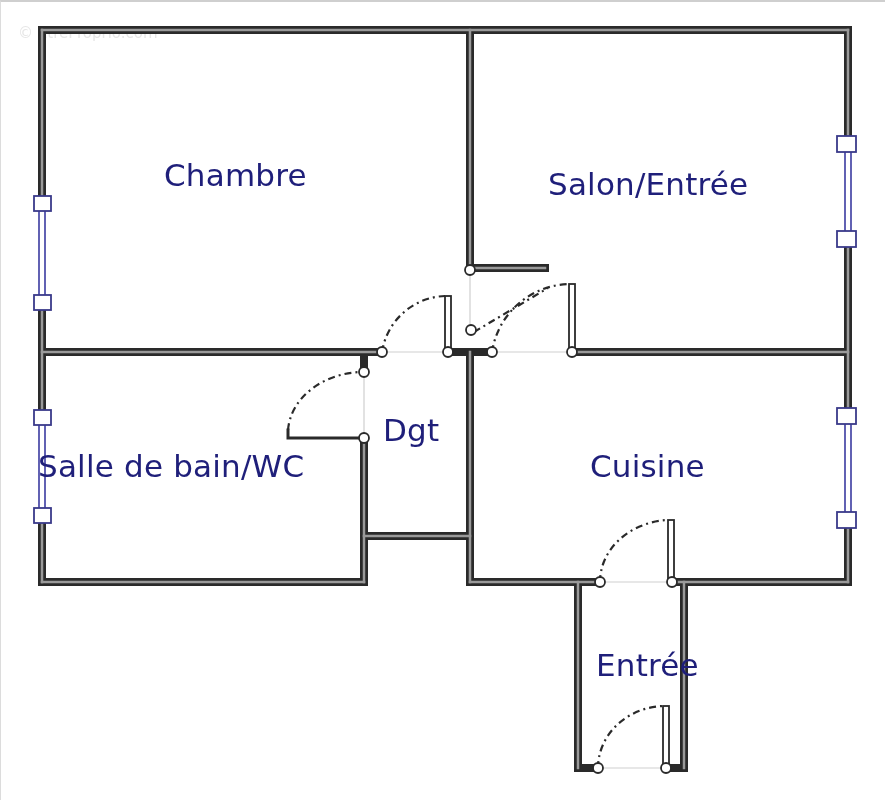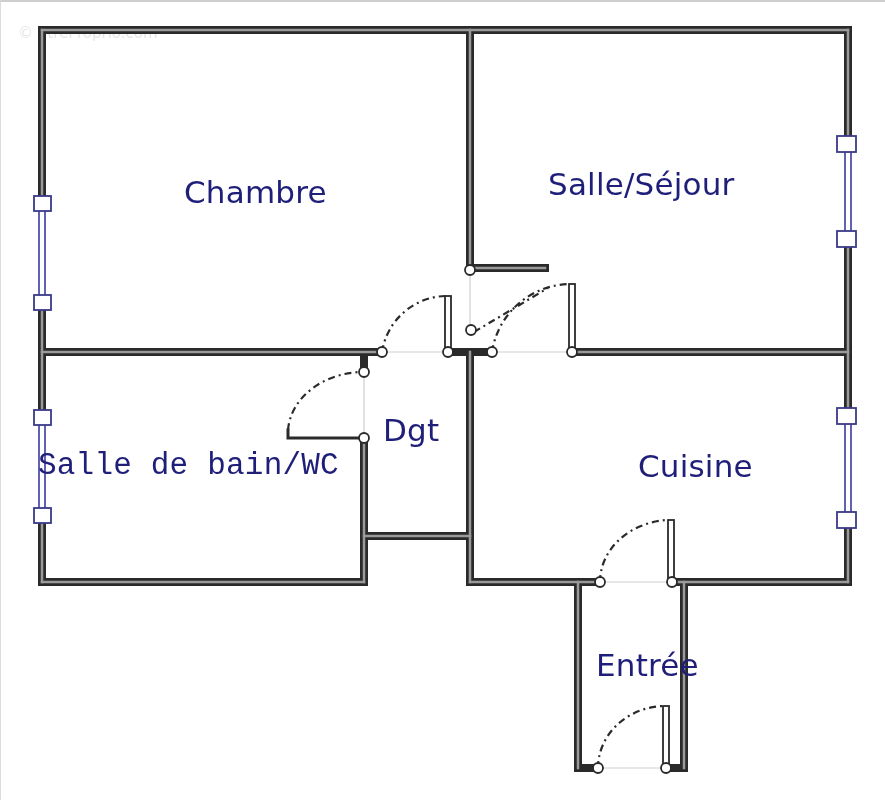--- a/index.html
+++ b/index.html
@@ -144,18 +144,18 @@
   </g>
   <g>
     <line class="door-sill" x1="598" y1="768" x2="666" y2="768"></line>
     <rect class="door-leaf" x="663" y="706" width="6" height="62"></rect>
     <path class="door-arc" d="M598 768 A 68 62 0 0 1 663 706"></path>
     <circle class="hinge" cx="598" cy="768" r="5"></circle>
     <circle class="hinge" cx="666" cy="768" r="5"></circle>
   </g>
 </svg>
 
-<div class="label" style="left:164px; top:174px;margin-left:20px;">Chambre</div>
-<div class="label" style="left:548px; top:166px;">Salle/Séjour</div>
+<div class="label" style="left:164px; top:157px;">Chambre</div>
+<div class="label" style="left:548px; top:166px;">Salon/Entrée</div>
 <div class="label" style="left:383px; top:412px;">Dgt</div>
-<div class="label" style="left:38px; top:448px;font-family:Liberation Mono, monospace;">Salle de bain/WC</div>
-<div class="label" style="left:590px; top:448px;margin-left:48px;">Cuisine</div>
+<div class="label" style="left:38px; top:448px;">Salle de bain/WC</div>
+<div class="label" style="left:590px; top:448px;">Cuisine</div>
 <div class="label" style="left:596px; top:647px;">Entrée</div>
 
 </body></html>

